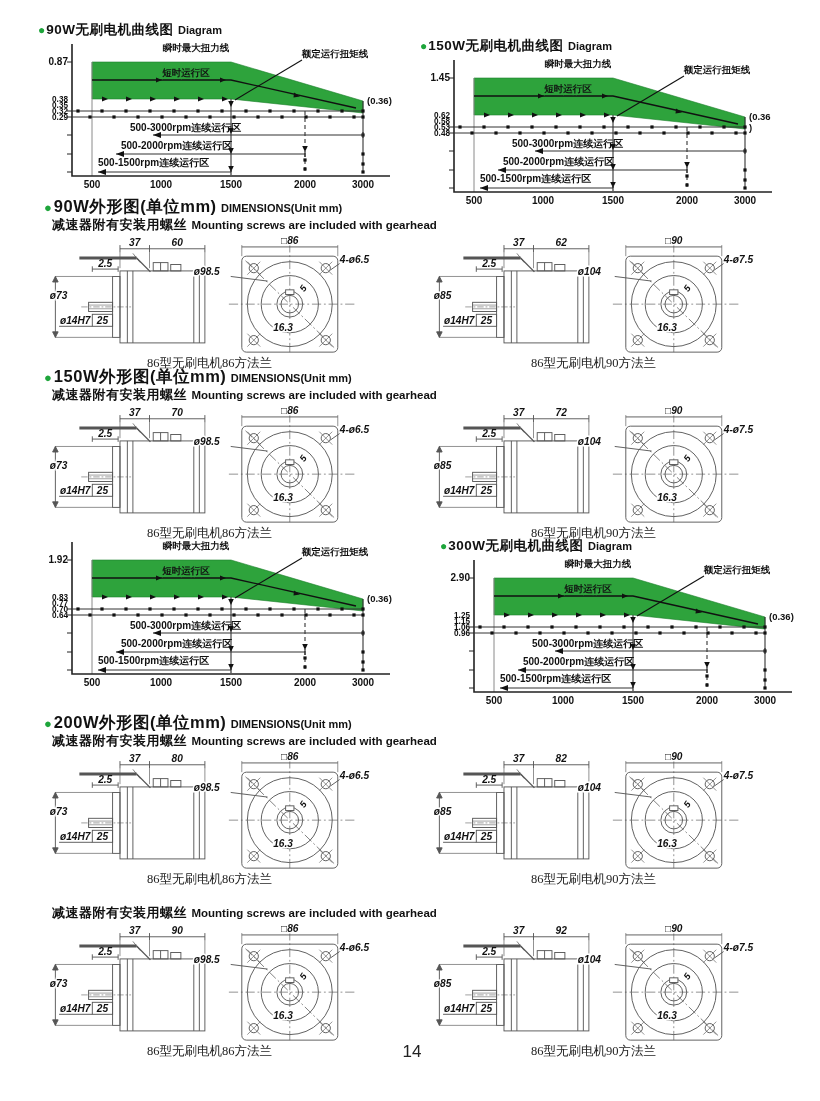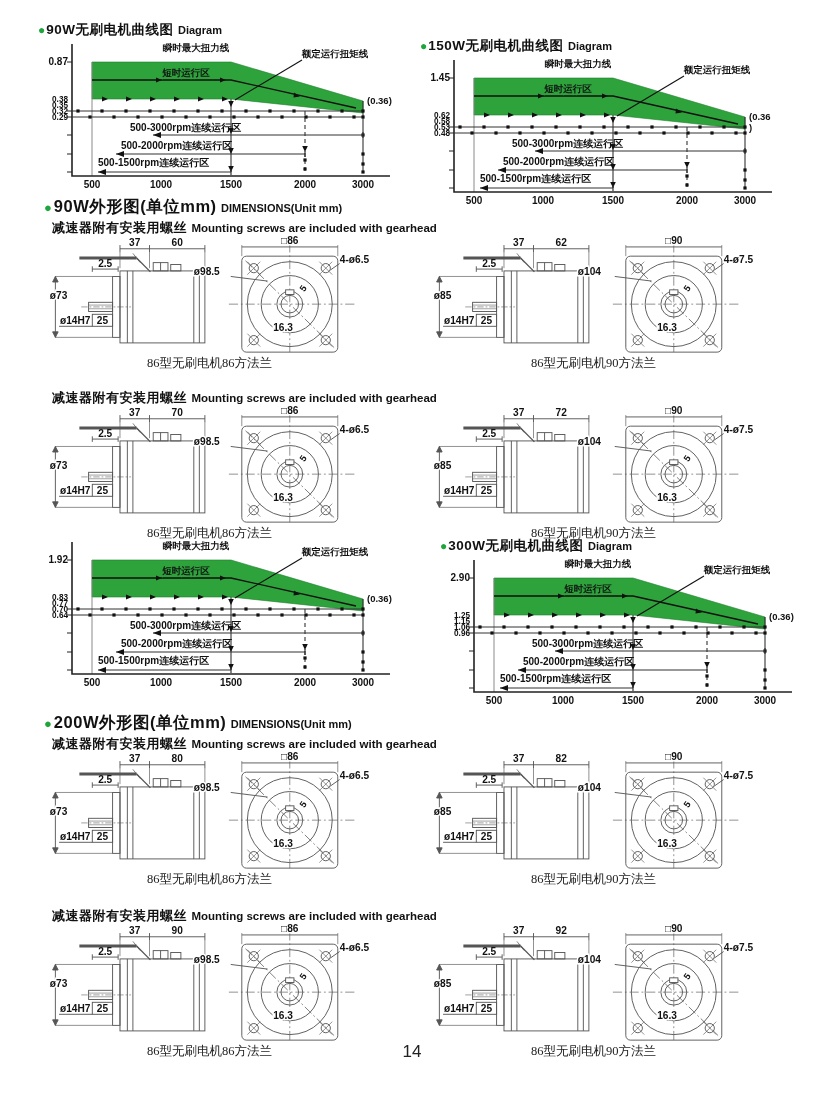--- a/index.html
+++ b/index.html
@@ -9,25 +9,25 @@
   .chart-title{white-space:nowrap;height:18px;line-height:18px;}
   .chart-title .bullet{color:#1ea53b;font-size:12px;font-weight:bold;margin-right:1px;}
   .ct-cn{font-size:13.5px;font-weight:bold;letter-spacing:.5px;}
   .ct-en{font-size:11px;font-weight:bold;}
   .chart-host{width:372px;height:158px;}
   .dim-section{position:absolute;left:0;width:820px;}
   .dim-title{position:absolute;left:44px;top:0;white-space:nowrap;height:20px;line-height:20px;}
   .dim-title .bullet{color:#1ea53b;font-size:13px;font-weight:bold;margin-right:2px;}
   .dt-cn{font-size:16.5px;font-weight:bold;letter-spacing:.5px;}
   .dt-en{font-size:11px;font-weight:bold;}
-  .dim-sub{position:absolute;left:52px;top:19px;white-space:nowrap;height:17px;line-height:24px;}
+  .dim-sub{position:absolute;left:52px;top:19px;white-space:nowrap;height:17px;line-height:17px;}
   .ds-cn{font-size:13px;font-weight:bold;letter-spacing:.5px;}
   .ds-en{font-size:11.5px;font-weight:bold;}
   .dim-col{position:absolute;top:38px;width:323px;}
-  .dim-host{width:323px;height:120px;}
+  .dim-host{width:323px;height:120px;font-style:italic;}
   .caption{width:323px;text-align:center;font-family:"Liberation Serif",serif;
            font-size:12.5px;color:#222;margin-top:1px;}
   .page-num{position:absolute;left:398px;top:1042px;width:28px;text-align:center;
             font-size:17px;color:#222;}
   svg{display:block;font-family:"Liberation Sans",sans-serif;}
   svg text{fill:#111;}
 </style>
 </head>
 <body>
 
@@ -398,20 +398,24 @@
             <text x="348" y="31" font-size="11" font-weight="bold" fill="#111" text-anchor="end">4-ø7.5</text>
             <text x="276" y="64" font-size="10" font-weight="bold" fill="#111" transform="rotate(-55 276 62)" stroke="#fff" stroke-width="2.5" paint-order="stroke">5</text>
             <text x="244" y="105" font-size="11" font-weight="bold" fill="#111" stroke="#fff" stroke-width="3" paint-order="stroke">16.3</text>
           </svg>
         </div>
       <div class="caption">86型无刷电机90方法兰</div>
     </div>
   </div>
 
   <div class="dim-section" style="top:366px;height:170px">
+    <div class="dim-title">
+      <span class="bullet">●</span><span class="dt-cn">150W外形图(单位mm)</span>
+      <span class="dt-en">DIMENSIONS(Unit mm)</span>
+    </div>
     <div class="dim-sub">
       <span class="ds-cn">减速器附有安装用螺丝</span>
       <span class="ds-en">Mounting screws are included with gearhead</span>
     </div>
     <div class="dim-col" style="left:48px">
       <div class="dim-host">
           <svg width="323" height="120" viewBox="0 0 350 130">
             <g fill="none" stroke="#555555" stroke-width="1">
               <line x1="78" y1="16" x2="170" y2="16"></line>
               <line x1="78" y1="12" x2="78" y2="20"></line>

